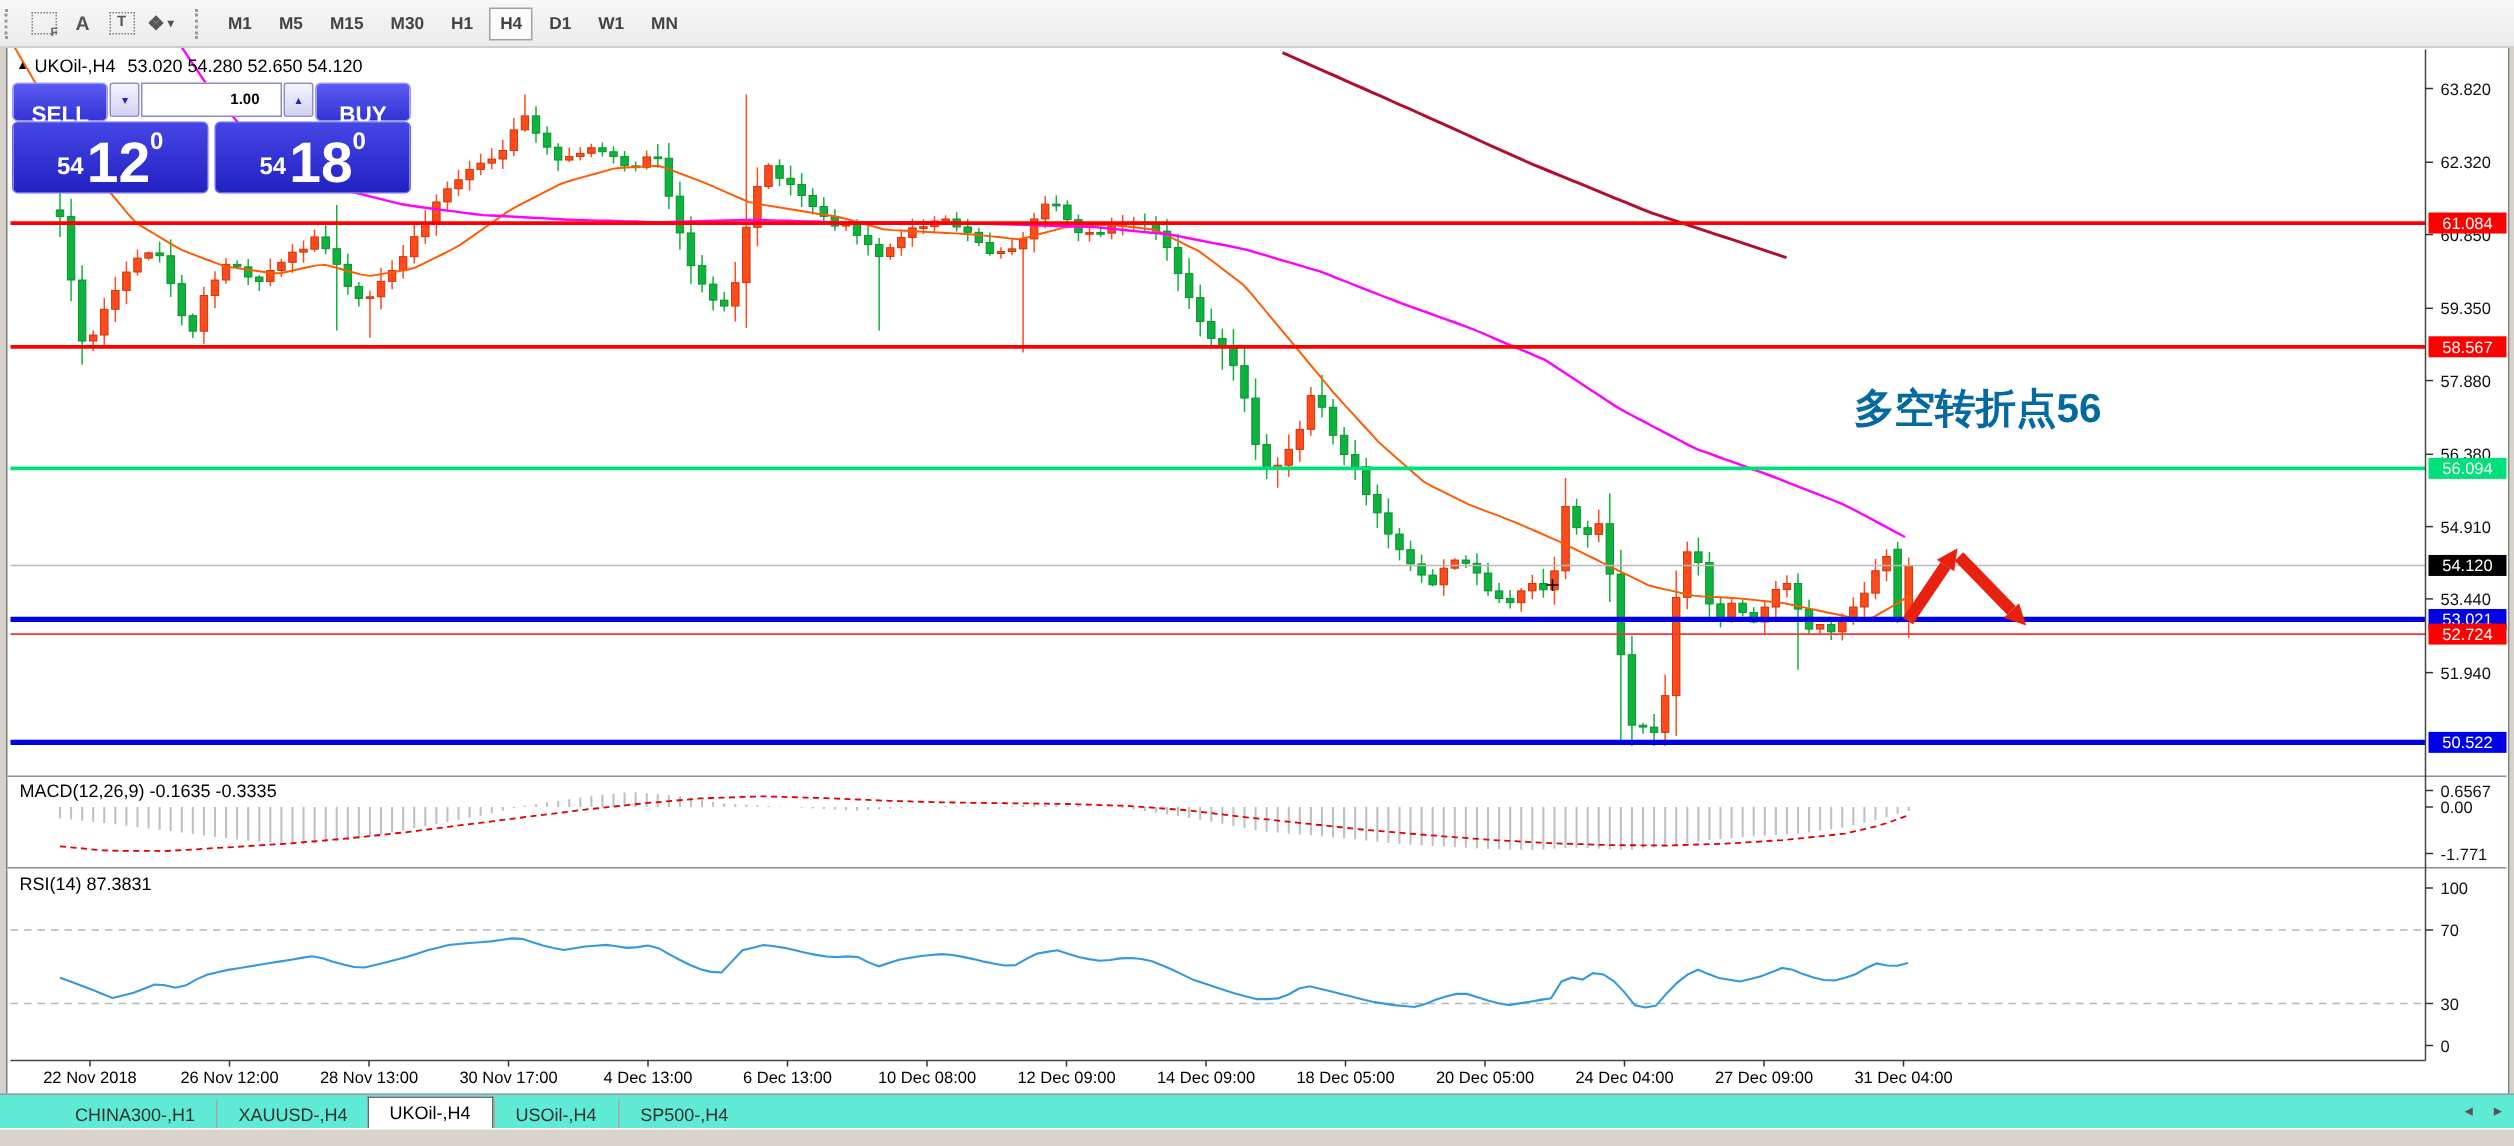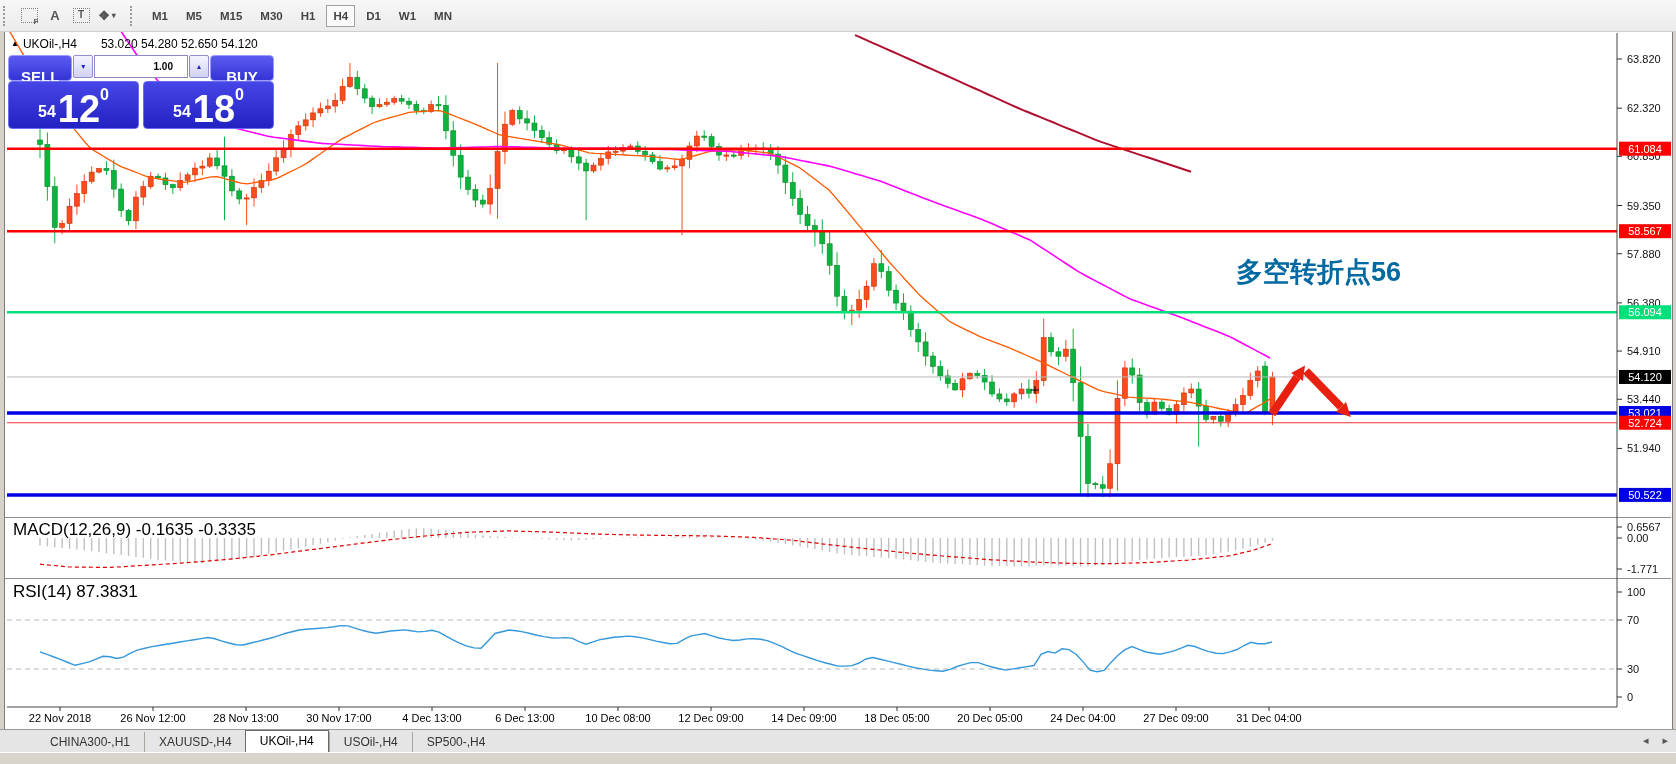--- a/index.html
+++ b/index.html
@@ -20,21 +20,21 @@
   .dd{font-size:8px;color:#555;margin-left:2px;}
   .tf-btn{height:22px;min-width:27px;margin:0 2px;border:1px solid transparent;background:transparent;
           color:#444;font-family:"Liberation Sans",sans-serif;font-size:11.5px;font-weight:bold;cursor:default;}
   .tf-btn.active{background:#fbfbfb;border:1px solid #a0a0a0;}
   
   .chart-window{position:absolute;left:4px;top:31px;width:1669px;height:721px;
                 background:#ffffff;border:1px solid #7e7e7e;box-sizing:border-box;z-index:1;}
   #cs{position:absolute;left:0;top:0;width:1676px;height:764px;z-index:2;pointer-events:none;}
   .symbol-title{position:absolute;left:11px;top:37px;z-index:3;font-size:12px;color:#000;}
   .symbol-title .tri{font-size:8px;vertical-align:2px;margin-right:4px;}
-  .symbol-title .ohlc{margin-left:24px;}
+  .symbol-title .ohlc{margin-left:8px;}
   
   .trade-widget{position:absolute;left:8px;top:55px;width:266px;height:77px;z-index:4;}
   .tw-row1{display:flex;height:23px;}
   .tw-btn{flex:0 0 64px;border:1px solid #9a9aff;border-radius:4px;color:#fff;
           background:linear-gradient(#5b5bf2,#3434d6);font-size:15px;font-weight:bold;
           font-family:"Liberation Sans",sans-serif;padding:12px;cursor:pointer;}
   .spin{flex:0 0 20px;border:1px solid #9090d0;background:linear-gradient(#f4f4ff,#d2d2f2);
         color:#2222c8;font-size:8px;padding:0;margin:0 1px;cursor:pointer;border-radius:2px;}
   .vol{flex:1;border:1px solid #8a8ac8;text-align:right;padding:0 14px 0 0;font-size:10px;
        font-weight:bold;color:#000;font-family:"Liberation Sans",sans-serif;min-width:0;}
@@ -42,26 +42,26 @@
   .price-panel{flex:1;background:linear-gradient(#4646e6,#2222c2);border:1px solid #6b6bee;
                border-radius:4px;color:#fff;display:flex;align-items:flex-end;justify-content:center;
                padding-bottom:4px;cursor:pointer;}
   .price-panel.buy{margin-left:4px;}
   .pp-prefix{font-size:16px;font-weight:bold;margin:16px 2px 3px 0;}
   .pp-big{font-size:38px;font-weight:bold;line-height:0.8;}
   .pp-sup{font-size:16px;font-weight:bold;align-self:flex-start;margin-top:4px;}
   
   .annotation{position:absolute;left:1236px;top:254px;z-index:3;font-size:27px;font-weight:bold;
               color:#0369a1;white-space:nowrap;}
-  .ind-label{position:absolute;z-index:3;font-size:17px;color:#000;}
+  .ind-label{position:absolute;z-index:3;font-size:12px;color:#000;}
   .ind-label.macd{left:13px;top:520px;}
   .ind-label.rsi{left:13px;top:582px;}
   
-  .tab-bar{position:absolute;left:0;top:729px;width:1676px;height:23px;background:#e5e5e5;
-           border-top:1px solid #9a9a9a;display:flex;align-items:flex-start;z-index:6;}
+  .tab-bar{position:absolute;left:0;top:729px;width:1676px;height:23px;background:#5eead4;
+           border-top:1px solid #9a9a9a;display:flex;align-items:center;z-index:6;}
   .tab{height:20px;line-height:20px;padding:0 14px;font-size:12px;color:#333;position:relative;cursor:pointer;}
   .tab + .tab{border-left:1px solid #aaa69e;}
   .tab.active{background:#fff;border:1px solid #6a6a6a;border-bottom:none;color:#000;height:21px;
               line-height:21px;z-index:2;margin-left:-1px;}
   .tab-lead{width:36px;}
   .tab-scroll{position:absolute;right:8px;top:4px;display:flex;gap:14px;}
   .tab-scroll span{font-size:11px;color:#555;cursor:pointer;}
   .status-strip{position:absolute;left:0;top:752px;width:1676px;height:12px;background:#d8d4cc;
                 border-top:1px solid #ffffff;z-index:6;}
 </style>

